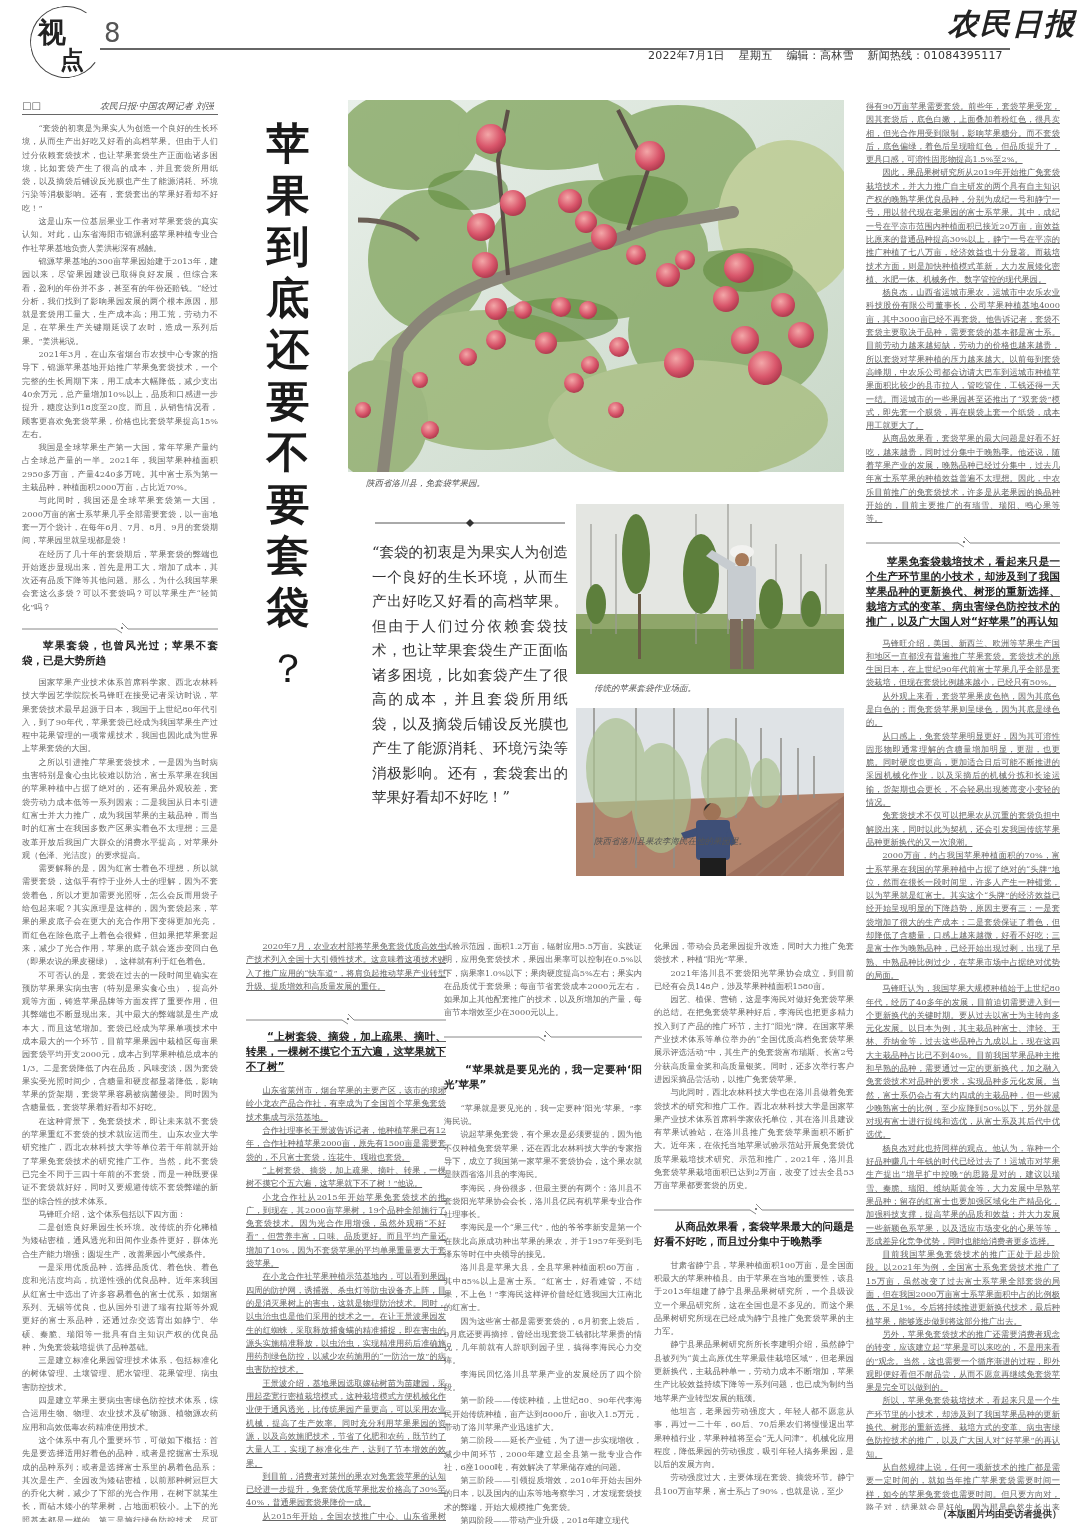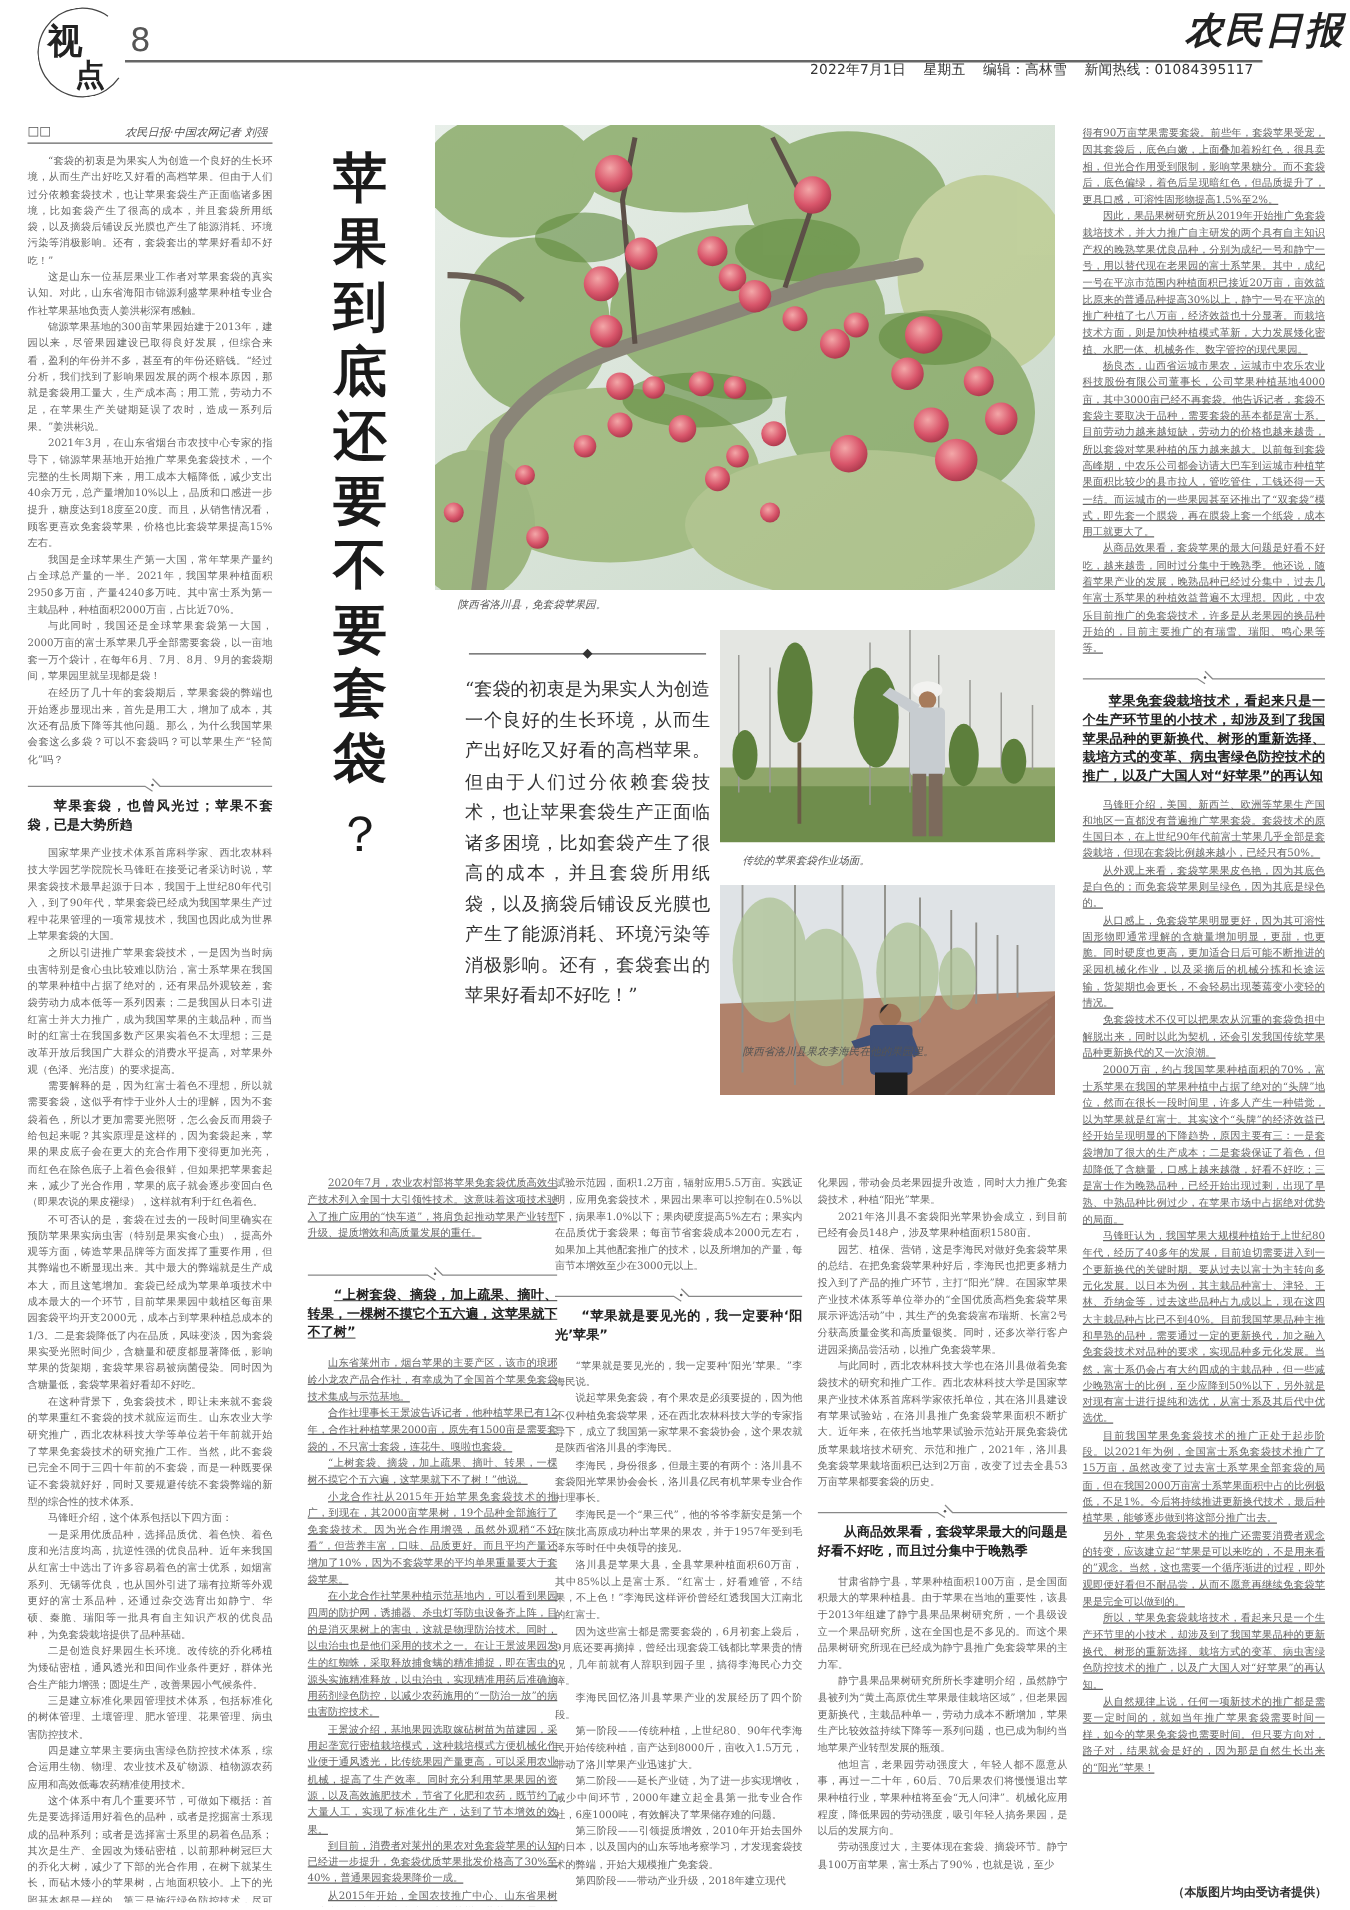--- a/index.html
+++ b/index.html
@@ -83,22 +83,22 @@
         <circle cx="100" cy="8" r="1" fill="#555"></circle>
       </svg>
   </div>
   <div class="subhead subhead-indent" style="margin:4px 0 8px;">苹果套袋，也曾风光过；苹果不套袋，已是大势所趋</div>
   <p>国家苹果产业技术体系首席科学家、西北农林科技大学园艺学院院长马锋旺在接受记者采访时说，苹果套袋技术最早起源于日本，我国于上世纪80年代引入，到了90年代，苹果套袋已经成为我国苹果生产过程中花果管理的一项常规技术，我国也因此成为世界上苹果套袋的大国。</p>
   <p>之所以引进推广苹果套袋技术，一是因为当时病虫害特别是食心虫比较难以防治，富士系苹果在我国的苹果种植中占据了绝对的，还有果品外观较差，套袋劳动力成本低等一系列因素；二是我国从日本引进红富士并大力推广，成为我国苹果的主栽品种，而当时的红富士在我国多数产区果实着色不太理想；三是改革开放后我国广大群众的消费水平提高，对苹果外观（色泽、光洁度）的要求提高。</p>
   <p>需要解释的是，因为红富士着色不理想，所以就需要套袋，这似乎有悖于业外人士的理解，因为不套袋着色，所以才更加需要光照呀，怎么会反而用袋子给包起来呢？其实原理是这样的，因为套袋起来，苹果的果皮底子会在更大的充合作用下变得更加光亮，而红色在除色底子上着色会很鲜，但如果把苹果套起来，减少了光合作用，苹果的底子就会逐步变回白色（即果农说的果皮褪绿），这样就有利于红色着色。</p>
   <p>不可否认的是，套袋在过去的一段时间里确实在预防苹果果实病虫害（特别是果实食心虫），提高外观等方面，铸造苹果品牌等方面发挥了重要作用，但其弊端也不断显现出来。其中最大的弊端就是生产成本大，而且这笔增加。套袋已经成为苹果单项技术中成本最大的一个环节，目前苹果果园中栽植区每亩果园套袋平均开支2000元，成本占到苹果种植总成本的1/3。二是套袋降低了内在品质，风味变淡，因为套袋果实受光照时间少，含糖量和硬度都显著降低，影响苹果的货架期，套袋苹果容易被病菌侵染。同时因为含糖量低，套袋苹果着好看却不好吃。</p>
   <p>在这种背景下，免套袋技术，即让未来就不套袋的苹果重红不套袋的技术就应运而生。山东农业大学研究推广，西北农林科技大学等单位若干年前就开始了苹果免套袋技术的研究推广工作。当然，此不套袋已完全不同于三四十年前的不套袋，而是一种既要保证不套袋就好好，同时又要规避传统不套袋弊端的新型的综合性的技术体系。</p>
   <p>马锋旺介绍，这个体系包括以下四方面：</p>
+  <p>二是创造良好果园生长环境。改传统的乔化稀植为矮砧密植，通风透光和田间作业条件更好，群体光合生产能力增强；圆堤生产，改善果园小气候条件。</p>
   <p>一是采用优质品种，选择品质优、着色快、着色度和光洁度均高，抗逆性强的优良品种。近年来我国从红富士中选出了许多容易着色的富士优系，如烟富系列、无锡等优良，也从国外引进了瑞有拉斯等外观更好的富士系品种，还通过杂交选育出如静宁、华硕、秦脆、瑞阳等一批具有自主知识产权的优良品种，为免套袋栽培提供了品种基础。</p>
-  <p>二是创造良好果园生长环境。改传统的乔化稀植为矮砧密植，通风透光和田间作业条件更好，群体光合生产能力增强；圆堤生产，改善果园小气候条件。</p>
   <p>三是建立标准化果园管理技术体系，包括标准化的树体管理、土壤管理、肥水管理、花果管理、病虫害防控技术。</p>
   <p>四是建立苹果主要病虫害绿色防控技术体系，综合运用生物、物理、农业技术及矿物源、植物源农药应用和高效低毒农药精准使用技术。</p>
   <p>这个体系中有几个重要环节，可做如下概括：首先是要选择适用好着色的品种，或者是挖掘富士系现成的品种系列；或者是选择富士系里的易着色品系；其次是生产、全园改为矮砧密植，以前那种树冠巨大的乔化大树，减少了下部的光合作用，在树下就某生长，而砧木矮小的苹果树，占地面积较小。上下的光照基本都是一样的。第三是施行绿色防控技术，尽可能减少农药的使用量。</p>
 </div>
 
 <div class="abs photo" style="left:348px;top:100px;width:496px;height:372px;">
   <svg width="496" height="372" viewBox="0 0 496 372">
     <defs>
       <linearGradient id="sky" x1="0" y1="0" x2="1" y2="1">
           <stop offset="0" stop-color="#e8efe9"></stop>
@@ -263,20 +263,21 @@
         <circle cx="98" cy="8" r="1" fill="#555"></circle>
       </svg>
   </div>
   <div class="subhead subhead-indent" style="margin:6px 0 8px;">苹果免套袋栽培技术，看起来只是一个生产环节里的小技术，却涉及到了我国苹果品种的更新换代、树形的重新选择、栽培方式的变革、病虫害绿色防控技术的推广，以及广大国人对“好苹果”的再认知</div>
   <p>马锋旺介绍，美国、新西兰、欧洲等苹果生产国和地区一直都没有普遍推广苹果套袋。套袋技术的原生国日本，在上世纪90年代前富士苹果几乎全部是套袋栽培，但现在套袋比例越来越小，已经只有50%。</p>
   <p>从外观上来看，套袋苹果果皮色艳，因为其底色是白色的；而免套袋苹果则呈绿色，因为其底是绿色的。</p>
   <p>从口感上，免套袋苹果明显更好，因为其可溶性固形物即通常理解的含糖量增加明显，更甜，也更脆。同时硬度也更高，更加适合日后可能不断推进的采园机械化作业，以及采摘后的机械分拣和长途运输，货架期也会更长，不会轻易出现萎蔫变小变轻的情况。</p>
   <p>免套袋技术不仅可以把果农从沉重的套袋负担中解脱出来，同时以此为契机，还会引发我国传统苹果品种更新换代的又一次浪潮。</p>
   <p>2000万亩，约占我国苹果种植面积的70%，富士系苹果在我国的苹果种植中占据了绝对的“头牌”地位，然而在很长一段时间里，许多人产生一种错觉，以为苹果就是红富士。其实这个“头牌”的经济效益已经开始呈现明显的下降趋势，原因主要有三：一是套袋增加了很大的生产成本；二是套袋保证了着色，但却降低了含糖量，口感上越来越微，好看不好吃；三是富士作为晚熟品种，已经开始出现过剩，出现了早熟、中熟品种比例过少，在苹果市场中占据绝对优势的局面。</p>
   <p>马锋旺认为，我国苹果大规模种植始于上世纪80年代，经历了40多年的发展，目前迫切需要进入到一个更新换代的关键时期。要从过去以富士为主转向多元化发展。以日本为例，其主栽品种富士、津轻、王林、乔纳金等，过去这些品种占九成以上，现在这四大主栽品种占比已不到40%。目前我国苹果品种主推和早熟的品种，需要通过一定的更新换代，加之融入免套袋技术对品种的要求，实现品种多元化发展。当然，富士系仍会占有大约四成的主栽品种，但一些减少晚熟富士的比例，至少应降到50%以下，另外就是对现有富士进行提纯和选优，从富士系及其后代中优选优。</p>
+  <p>杨良杰对此也持同样的观点。他认为，靠种一个好品种赚几十年钱的时代已经过去了！运城市对苹果生产提出“增早扩中控晚”的思路是对的，建议以瑞雪、秦脆、瑞阳、维纳斯黄金等，大力发展中早熟苹果品种；留存的红富士也要加强区域化生产精品化，加强科技支撑，提高苹果的品质和效益；并大力发展一些新颖色系苹果，以及适应市场变化的心果等等，形成差异化竞争优势，同时也能给消费者更多选择。</p>
   <p>目前我国苹果免套袋技术的推广正处于起步阶段。以2021年为例，全国富士系免套袋技术推广了15万亩，虽然改变了过去富士系苹果全部套袋的局面，但在我国2000万亩富士系苹果面积中占的比例极低，不足1%。今后将持续推进更新换代技术，最后种植苹果，能够逐步做到将这部分推广出去。</p>
   <p>另外，苹果免套袋技术的推广还需要消费者观念的转变，应该建立起“苹果是可以来吃的，不是用来看的”观念。当然，这也需要一个循序渐进的过程，即外观即便好看但不耐品尝，从而不愿意再继续免套袋苹果是完全可以做到的。</p>
   <p>所以，苹果免套袋栽培技术，看起来只是一个生产环节里的小技术，却涉及到了我国苹果品种的更新换代、树形的重新选择、栽培方式的变革、病虫害绿色防控技术的推广，以及广大国人对“好苹果”的再认知。</p>
   <p>从自然规律上说，任何一项新技术的推广都是需要一定时间的，就如当年推广苹果套袋需要时间一样，如今的苹果免套袋也需要时间。但只要方向对，路子对，结果就会是好的，因为那是自然生长出来的“阳光”苹果！</p>
 </div>
 <div class="abs credit" style="left:938px;top:1508px;">（本版图片均由受访者提供）</div>
 
 <div class="abs col" style="left:246px;top:940px;width:200px;height:585px;overflow:hidden;text-decoration:underline;">
   <p>2020年7月，农业农村部将苹果免套袋优质高效生产技术列入全国十大引领性技术。这意味着这项技术驶入了推广应用的“快车道”，将肩负起推动苹果产业转型升级、提质增效和高质量发展的重任。</p>
   <div class="divider" style="margin-top:18px;">
@@ -299,21 +300,21 @@
 
 <div class="abs col" style="left:444px;top:940px;width:198px;height:585px;overflow:hidden;">
   <p style="text-indent:0">试验示范园，面积1.2万亩，辐射应用5.5万亩。实践证明，应用免套袋技术，果园出果率可以控制在0.5%以下，病果率1.0%以下；果肉硬度提高5%左右；果实内在品质优于套袋果；每亩节省套袋成本2000元左右，如果加上其他配套推广的技术，以及所增加的产量，每亩节本增效至少在3000元以上。</p>
   <div class="divider" style="margin-top:8px;">
     <svg width="198" height="14" viewBox="0 0 198 14">
         <polyline points="0,9 95,9 101,13" fill="none" stroke="#888" stroke-width="1"></polyline>
         <polyline points="101,3 107,9 198,9" fill="none" stroke="#888" stroke-width="1"></polyline>
         <circle cx="101" cy="8" r="1" fill="#555"></circle>
       </svg>
   </div>
-  <div class="subhead subhead-indent" style="margin:4px 0 10px;">“苹果就是要见光的，我一定要种‘阳光’苹果”</div>
+  <div class="subhead subhead-indent" style="margin:20px 0 10px;">“苹果就是要见光的，我一定要种‘阳光’苹果”</div>
   <p>“苹果就是要见光的，我一定要种‘阳光’苹果。”李海民说。</p>
   <p>说起苹果免套袋，有个果农是必须要提的，因为他不仅种植免套袋苹果，还在西北农林科技大学的专家指导下，成立了我国第一家苹果不套袋协会，这个果农就是陕西省洛川县的李海民。</p>
   <p>李海民，身份很多，但最主要的有两个：洛川县不套袋阳光苹果协会会长，洛川县亿民有机苹果专业合作社理事长。</p>
   <p>李海民是一个“果三代”，他的爷爷李新安是第一个在陕北高原成功种出苹果的果农，并于1957年受到毛泽东等时任中央领导的接见。</p>
   <p>洛川县是苹果大县，全县苹果种植面积60万亩，其中85%以上是富士系。“红富士，好看难管，不结果，不上色！”李海民这样评价曾经红透我国大江南北的红富士。</p>
   <p>因为这些富士都是需要套袋的，6月初套上袋后，9月底还要再摘掉，曾经出现套袋工钱都比苹果贵的情况，几年前就有人辞职到园子里，搞得李海民心力交瘁。</p>
   <p>李海民回忆洛川县苹果产业的发展经历了四个阶段。</p>
   <p>第一阶段——传统种植，上世纪80、90年代李海民开始传统种植，亩产达到8000斤，亩收入1.5万元，带动了洛川苹果产业迅速扩大。</p>
   <p>第二阶段——延长产业链，为了进一步实现增收，减少中间环节，2000年建立起全县第一批专业合作社，6座1000吨，有效解决了苹果储存难的问题。</p>
   <p>第三阶段——引领提质增效，2010年开始去国外的日本，以及国内的山东等地考察学习，才发现套袋技术的弊端，开始大规模推广免套袋。</p>

